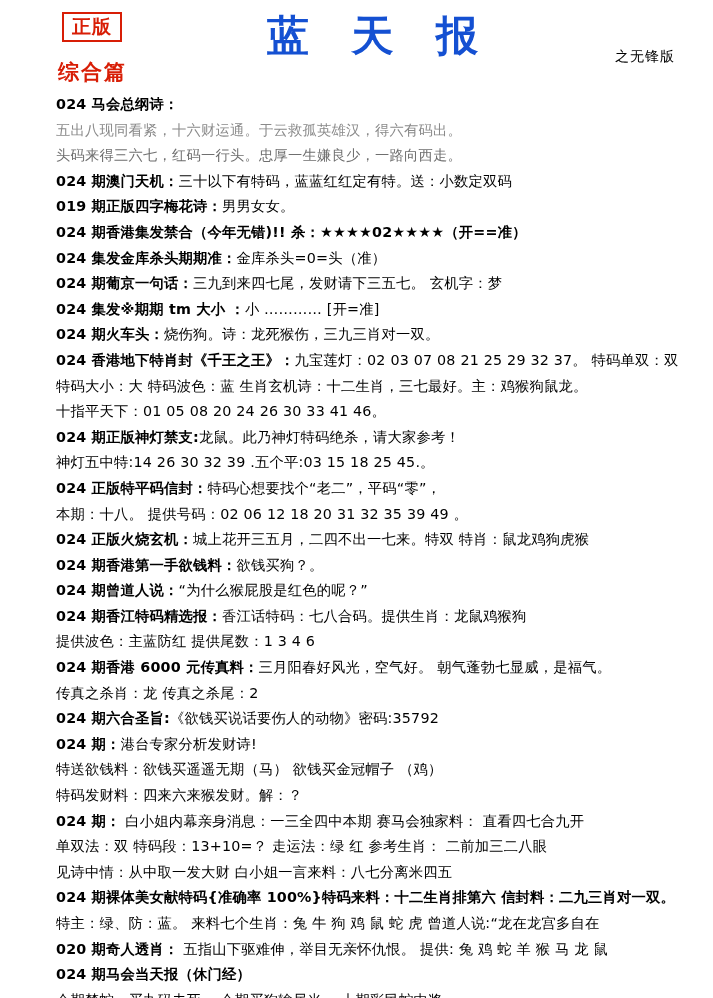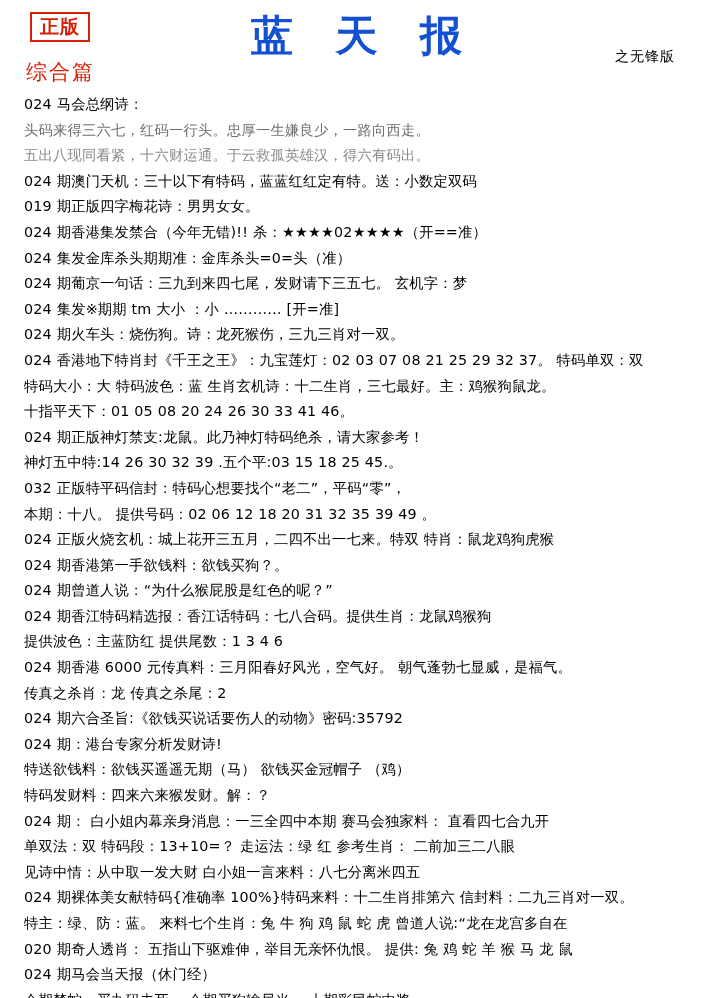--- a/index.html
+++ b/index.html
@@ -13,20 +13,21 @@
     font-family: "DejaVu Sans", "Liberation Sans", sans-serif;
     color: #000000;
     overflow: hidden;
     position: relative;
   }
   .page {
     width: 713px;
     height: 998px;
     position: relative;
     box-sizing: border-box;
+    padding-left: 32px;
   }
   
   .header {
     position: relative;
     height: 92px;
   }
   .badge {
     position: absolute;
     left: 30px;
     top: 12px;
@@ -59,35 +60,35 @@
     font-size: 14px;
     color: #000;
     letter-spacing: 1px;
   }
   .section-title {
     position: absolute;
     left: 26px;
     top: 58px;
     color: #d81e06;
     font-size: 21px;
-    font-weight: normal;
+    font-weight: bold;
     letter-spacing: 2px;
   }
   
   .content {
     padding: 0 16px 0 24px;
   }
   .line {
     font-size: 14.3px;
     line-height: 25.6px;
     white-space: nowrap;
     letter-spacing: 0.2px;
   }
   .line b {
-    font-weight: normal;
+    font-weight: bold;
   }
   .faded {
     color: #6f6f6f;
   }
   .faded2 {
     color: #8a8a8a;
   }
 </style>
 </head>
 <body>
@@ -96,35 +97,35 @@
 
   <div class="header">
     <div class="badge">正版</div>
     <div class="main-title">蓝 天 报</div>
     <div class="edition">之无锋版</div>
     <div class="section-title">综合篇</div>
   </div>
 
   <div class="content">
     <div class="line"><b>024 马会总纲诗：</b></div>
+    <div class="line faded2">五出八现同看紧，十六财运通。于云救孤英雄汉，得六有码出。</div>
     <div class="line faded">头码来得三六七，红码一行头。忠厚一生嫌良少，一路向西走。</div>
-    <div class="line faded2">五出八现同看紧，十六财运通。于云救孤英雄汉，得六有码出。</div>
     <div class="line"><b>024 期澳门天机：</b>三十以下有特码，蓝蓝红红定有特。送：小数定双码</div>
     <div class="line"><b>019 期正版四字梅花诗：</b>男男女女。</div>
     <div class="line"><b>024 期香港集发禁合（今年无错)!!  杀：★★★★02★★★★（开==准）</b></div>
     <div class="line"><b>024 集发金库杀头期期准：</b>金库杀头=0=头（准）</div>
     <div class="line"><b>024 期葡京一句话：</b>三九到来四七尾，发财请下三五七。  玄机字：梦</div>
     <div class="line"><b>024 集发※期期 tm 大小 ：</b>小 ………… [开=准]</div>
     <div class="line"><b>024 期火车头：</b>烧伤狗。诗：龙死猴伤，三九三肖对一双。</div>
     <div class="line"><b>024 香港地下特肖封《千王之王》：</b>九宝莲灯：02 03 07 08 21 25 29 32 37。 特码单双：双</div>
     <div class="line">特码大小：大 特码波色：蓝 生肖玄机诗：十二生肖，三七最好。主：鸡猴狗鼠龙。</div>
     <div class="line">十指平天下：01 05 08 20 24 26 30 33 41 46。</div>
     <div class="line"><b>024 期正版神灯禁支:</b>龙鼠。此乃神灯特码绝杀，请大家参考！</div>
     <div class="line">神灯五中特:14 26 30 32 39 .五个平:03 15 18 25 45.。</div>
-    <div class="line"><b>032 正版特平码信封：</b>特码心想要找个“老二”，平码“零”，</div>
+    <div class="line"><b>024 正版特平码信封：</b>特码心想要找个“老二”，平码“零”，</div>
     <div class="line">本期：十八。 提供号码：02 06 12 18 20 31 32 35 39 49 。</div>
     <div class="line"><b>024 正版火烧玄机：</b>城上花开三五月，二四不出一七来。特双 特肖：鼠龙鸡狗虎猴</div>
     <div class="line"><b>024 期香港第一手欲钱料：</b>欲钱买狗？。</div>
     <div class="line"><b>024 期曾道人说：</b>“为什么猴屁股是红色的呢？”</div>
     <div class="line"><b>024 期香江特码精选报：</b>香江话特码：七八合码。提供生肖：龙鼠鸡猴狗</div>
     <div class="line">提供波色：主蓝防红 提供尾数：1 3 4 6</div>
     <div class="line"><b>024 期香港 6000 元传真料：</b>三月阳春好风光，空气好。 朝气蓬勃七显威，是福气。</div>
     <div class="line">传真之杀肖：龙 传真之杀尾：2</div>
     <div class="line"><b>024 期六合圣旨:</b>《欲钱买说话要伤人的动物》密码:35792</div>
     <div class="line"><b>024 期：</b>港台专家分析发财诗!</div>

